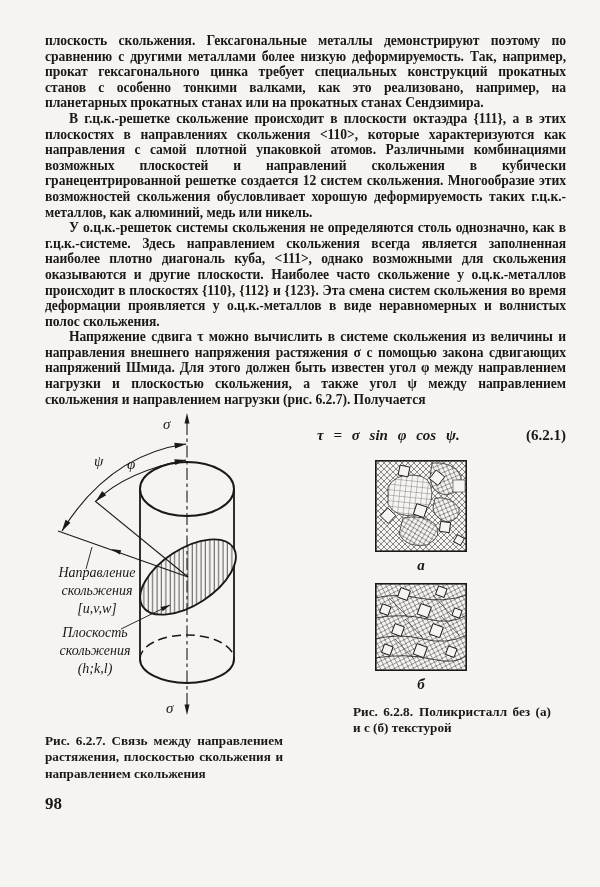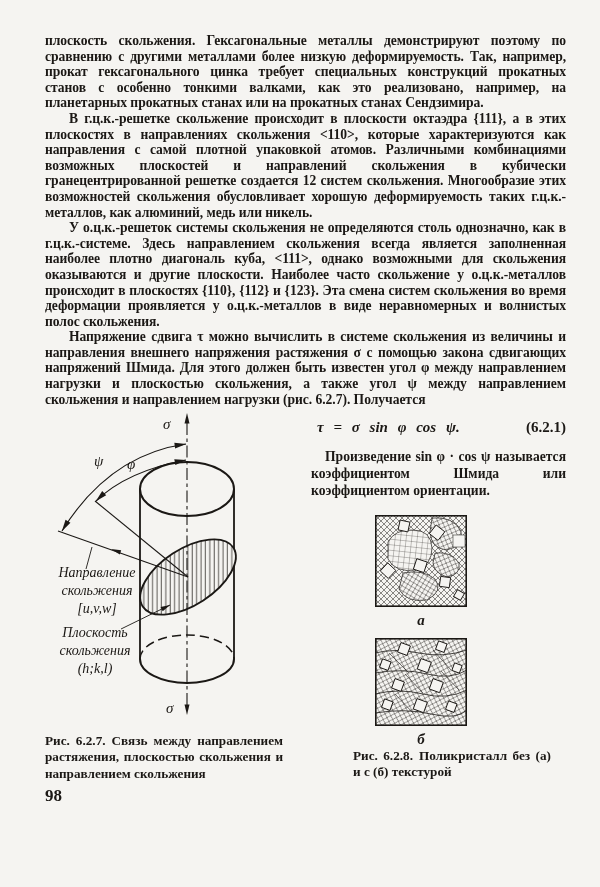--- a/index.html
+++ b/index.html
@@ -24,45 +24,45 @@
     letter-spacing:-0.05px;
   }
   .body-text p.no-indent{text-indent:0;}
   
   .columns{display:flex;margin-top:4px;}
   .left-col{width:252px;flex:0 0 252px;}
   .right-col{flex:1;padding-left:14px;}
   
   .equation-row{
     display:flex;align-items:baseline;justify-content:space-between;
-    font-size:15px;font-weight:bold;margin-top:8px;padding-left:6px;text-align:right;
+    font-size:15px;font-weight:bold;margin-top:16px;padding-left:6px;text-align:right;
   }
   .eq-formula{word-spacing:6px;font-style:italic;}
   .eq-number{font-style:normal;}
   .schmid-note{
     margin:12px 0 0 0;
     font-size:13.6px;line-height:17px;font-weight:bold;
     text-align:justify;text-indent:14px;
   }
   
   .fig627-svg{display:block;}
   .subfig{margin-left:64px;width:92px;text-align:center;}
   .subfig-a{margin-top:16px;}
   .subfig-b{margin-top:10px;}
   .subfig-label{
     font-size:15px;font-style:italic;font-weight:bold;line-height:16px;margin-top:1px;
   }
   .caption{
     margin:0;font-size:13.2px;line-height:16.2px;font-weight:bold;text-align:justify;
   }
   .caption-627{width:238px;margin-top:4px;}
-  .caption-628{width:198px;margin-left:42px;margin-top:1px;}
+  .caption-628{width:198px;margin-left:42px;margin-top:12px;}
   .caption .cap-label{padding-right:6px;}
   .page-number{
-    font-size:17px;font-weight:bold;margin-top:4px;
+    font-size:17px;font-weight:bold;margin-top:12px;
   }
   svg text{font-family:"Liberation Serif", serif;fill:#1b1815;}
   svg .fig-lbl{font-size:14px;font-style:italic;}
   svg .greek{font-size:15px;font-style:italic;}
 </style>
 </head>
 <body>
 
 <div class="page">
 
@@ -134,21 +134,20 @@
       <div class="page-number">98</div>
     </div>
 
     <div class="right-col">
 
       <div class="equation-row">
         <span class="eq-formula">τ = σ sin φ cos ψ.</span>
         <span class="eq-number">(6.2.1)</span>
       </div>
 
-      <p class="schmid-note">Произведение sin φ · cos ψ называется коэффициентом Шмида или коэффициентом ориентации.</p>
 
       <div class="subfig subfig-a">
         <svg width="92" height="92" viewBox="0 0 92 92">
           <defs>
             <pattern id="paD" width="6" height="6" patternUnits="userSpaceOnUse">
               <path d="M0 0L6 6M6 0L0 6" stroke="#2d2a26" stroke-width="0.55"></path>
             </pattern>
             <pattern id="paG" width="5.5" height="5.5" patternUnits="userSpaceOnUse" patternTransform="rotate(6)">
               <path d="M0 0H5.5M0 0V5.5" stroke="#2d2a26" stroke-width="0.55"></path>
             </pattern>

